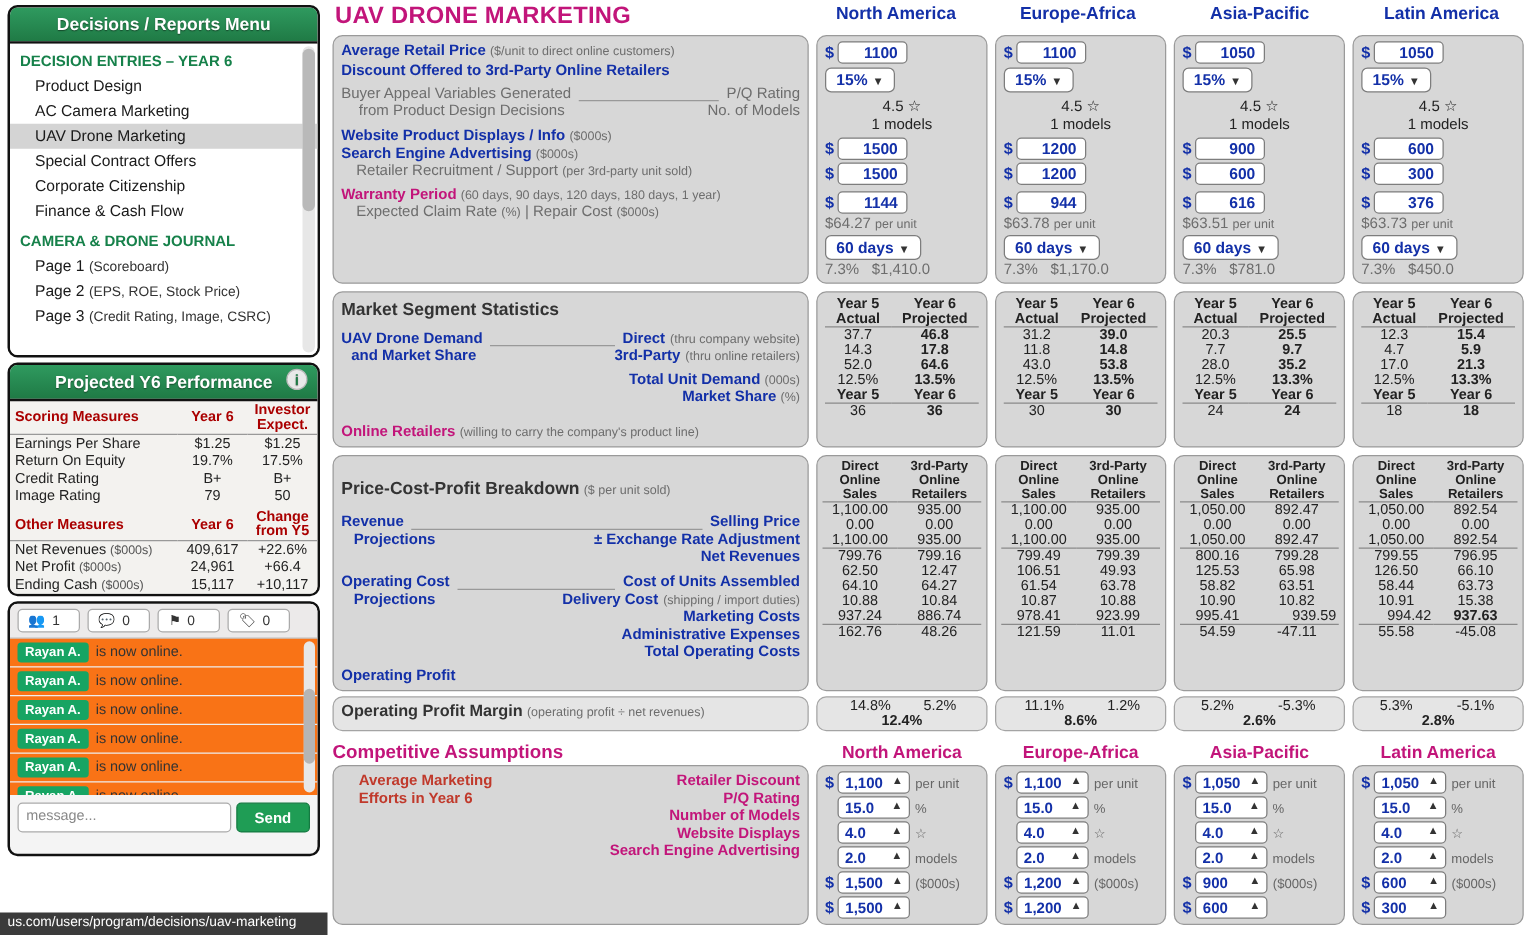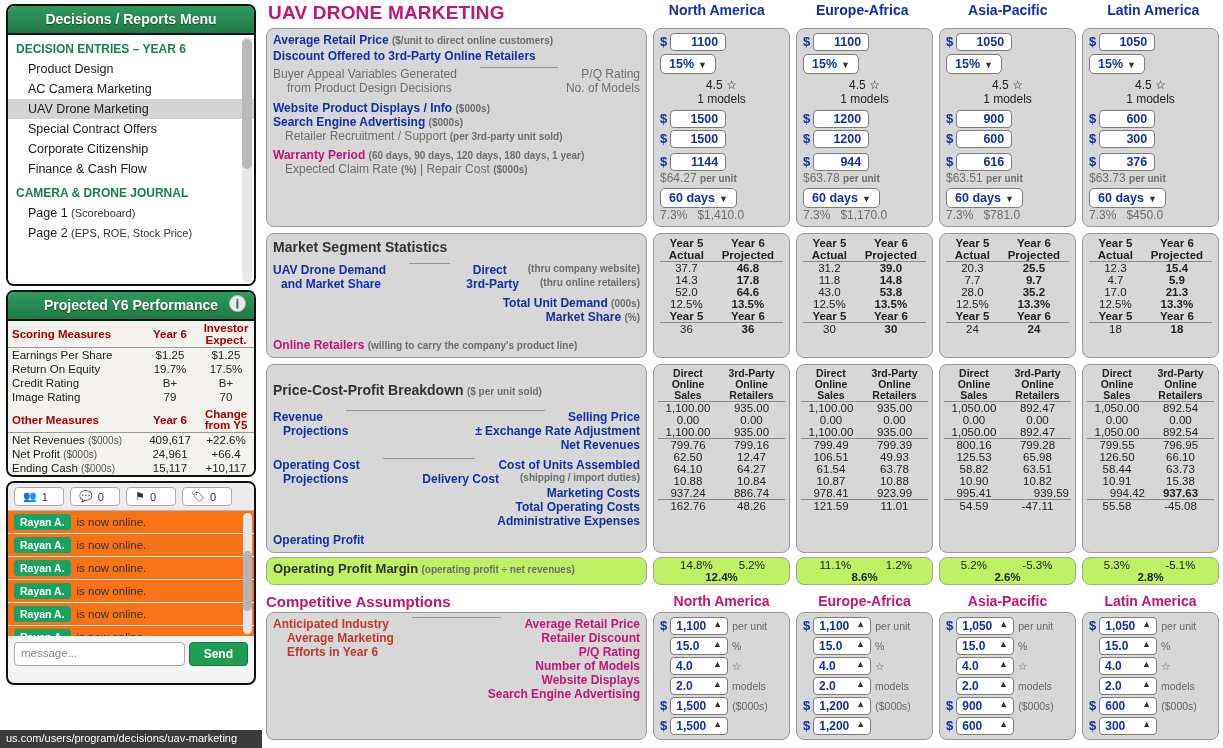--- a/index.html
+++ b/index.html
@@ -95,41 +95,41 @@
   .title { color: #c2157a; font-weight: bold; font-size: 19px; padding: 0 0 2px 6px; letter-spacing: .2px;}
 
   .region-head {
     font-weight: bold; font-size: 14px; color: #1330a8; text-align: center;
   }
   .region-head.pink { color: #c2157a; }
 
   .card {
     background: #d7d7d7; border: 1px solid #9a9a9a; border-radius: 8px;
   }
-  .cardlite { background: #bef264; border: 1px solid #a4a4a4; border-radius: 8px; }
+  .cardlite { background: #e5e5e5; border: 1px solid #a4a4a4; border-radius: 8px; }
 
   .lbl-blue { color: #1330a8; font-weight: bold; }
   .lbl-pink { color: #c2157a; font-weight: bold; }
   .lbl-gray { color: #6d6d6d; }
-  .tiny { font-size: 10px; font-weight: bold; }
+  .tiny { font-size: 10px; font-weight: normal; }
 
   .val {
     display: inline-block; background: #fff; border: 1px solid #7d7d7d; border-radius: 4px;
     padding: 1px 7px; font-weight: bold; color: #1330a8; font-size: 12.5px; text-align: right; min-width: 56px;
   }
   .dollar { color: #1330a8; font-weight: bold; font-size: 13px; margin-right: 3px; }
   .pill {
     display: inline-block; background: #fff; border: 1px solid #7d7d7d; border-radius: 5px;
     padding: 2px 8px; font-weight: bold; color: #1330a8; font-size: 12.5px;
   }
   .caret { font-size: 9px; margin-left: 4px; color: #333; }
 
   .grid4 { display: grid; grid-template-columns: 1fr 1fr 1fr 1fr; gap: 6px; }
 
-  .rowline { display: flex; align-items: flex-start; gap: 17px; }
+  .rowline { display: flex; align-items: flex-end; }
   .dashline { flex: 1; border-bottom: 1px solid #999; margin: 0 6px; height: 0; }
 
   
   table.stat { width: 100%; border-collapse: collapse; font-size: 11.5px; }
   table.stat td { text-align: center; padding: 0 2px; }
   table.stat td.b { font-weight: bold; }
   .hdrline { border-bottom: 1px solid #8a8a8a; font-weight: bold; }
 
   .stepper {
     display: inline-block; background: #fff; border: 1px solid #7d7d7d; border-radius: 4px;
@@ -156,20 +156,24 @@
         <div class="menu-item">Corporate Citizenship</div>
         <div class="menu-item">Finance &amp; Cash Flow</div>
         <div class="menu-section">CAMERA &amp; DRONE JOURNAL</div>
         <div class="menu-item">
           <span>Page 1</span>
           <small>(Scoreboard)</small>
         </div>
         <div class="menu-item">
           <span>Page 2</span>
           <small>(EPS, ROE, Stock Price)</small>
+        </div>
+        <div class="menu-item">
+          <span>Page 3</span>
+          <small>(Credit Rating, Image, CSRC)</small>
         </div>
         <div class="menu-scroll"></div>
         <div class="menu-thumb"></div>
       </div>
     </div>
 
     <div class="panel">
       <div class="panel-head proj-head">
         <span>Projected Y6 Performance</span>
         <span class="info-dot">i</span>
@@ -192,21 +196,21 @@
           <td class="num">17.5%</td>
         </tr>
         <tr>
           <td>Credit Rating</td>
           <td class="num">B+</td>
           <td class="num">B+</td>
         </tr>
         <tr>
           <td>Image Rating</td>
           <td class="num">79</td>
-          <td class="num">70</td>
+          <td class="num">50</td>
         </tr>
         <tr class="hdr2">
           <td>Other Measures</td>
           <td class="num">Year 6</td>
           <td class="num" style="line-height:11px;">Change from Y5</td>
         </tr>
         <tr>
           <td>
             <span>Net Revenues</span>
             <span class="sub">($000s)</span>
@@ -597,22 +601,22 @@
           <span class="dashline"></span>
           <span class="lbl-blue">Cost of Units Assembled</span>
         </div>
         <div class="rowline">
           <span class="lbl-blue" style="margin-left:10px;">Projections</span>
           <span style="flex:1"></span>
           <span class="lbl-blue">Delivery Cost</span>
           <span class="tiny lbl-gray" style="margin-left:4px;">(shipping / import duties)</span>
         </div>
         <div style="text-align:right;"><span class="lbl-blue">Marketing Costs</span></div>
+        <div style="text-align:right;"><span class="lbl-blue">Administrative Expenses</span></div>
         <div style="text-align:right;"><span class="lbl-blue">Total Operating Costs</span></div>
-        <div style="text-align:right;"><span class="lbl-blue">Administrative Expenses</span></div>
         <div style="margin-top:5px;"><span class="lbl-blue">Operating Profit</span></div>
       </div>
 
       <div style="flex:1; display:grid; grid-template-columns:1fr 1fr 1fr 1fr; gap:6px; margin-left:6px;">
 
         <div class="card" style="padding:3px 4px;">
           <table class="stat">
             <tbody>
                 <tr class="hdrline">
               <td style="line-height:11px; font-size:10.5px;">Direct Online Sales</td>
@@ -869,27 +873,20 @@
       <div style="flex:1; display:grid; grid-template-columns:1fr 1fr 1fr 1fr; gap:6px; margin-left:6px;">
         <div class="region-head pink">North America</div>
         <div class="region-head pink">Europe-Africa</div>
         <div class="region-head pink">Asia-Pacific</div>
         <div class="region-head pink">Latin America</div>
       </div>
     </div>
 
     <div style="display:flex; align-items:stretch; margin:2px 4px 0 4px;">
       <div class="card" style="width:381px; padding:4px 6px;">
-        <div class="rowline">
-          <span style="color:#c0392b; font-weight:bold;">
-            <span>Anticipated Industry</span>
-          </span>
-          <span class="dashline"></span>
-          <span class="lbl-pink">Average Retail Price</span>
-        </div>
         <div class="rowline">
           <span style="color:#c0392b; font-weight:bold; margin-left:14px;">Average Marketing</span>
           <span style="flex:1"></span>
           <span class="lbl-pink">Retailer Discount</span>
         </div>
         <div class="rowline">
           <span style="color:#c0392b; font-weight:bold; margin-left:14px;">Efforts in Year 6</span>
           <span style="flex:1"></span>
           <span class="lbl-pink">P/Q Rating</span>
         </div>

